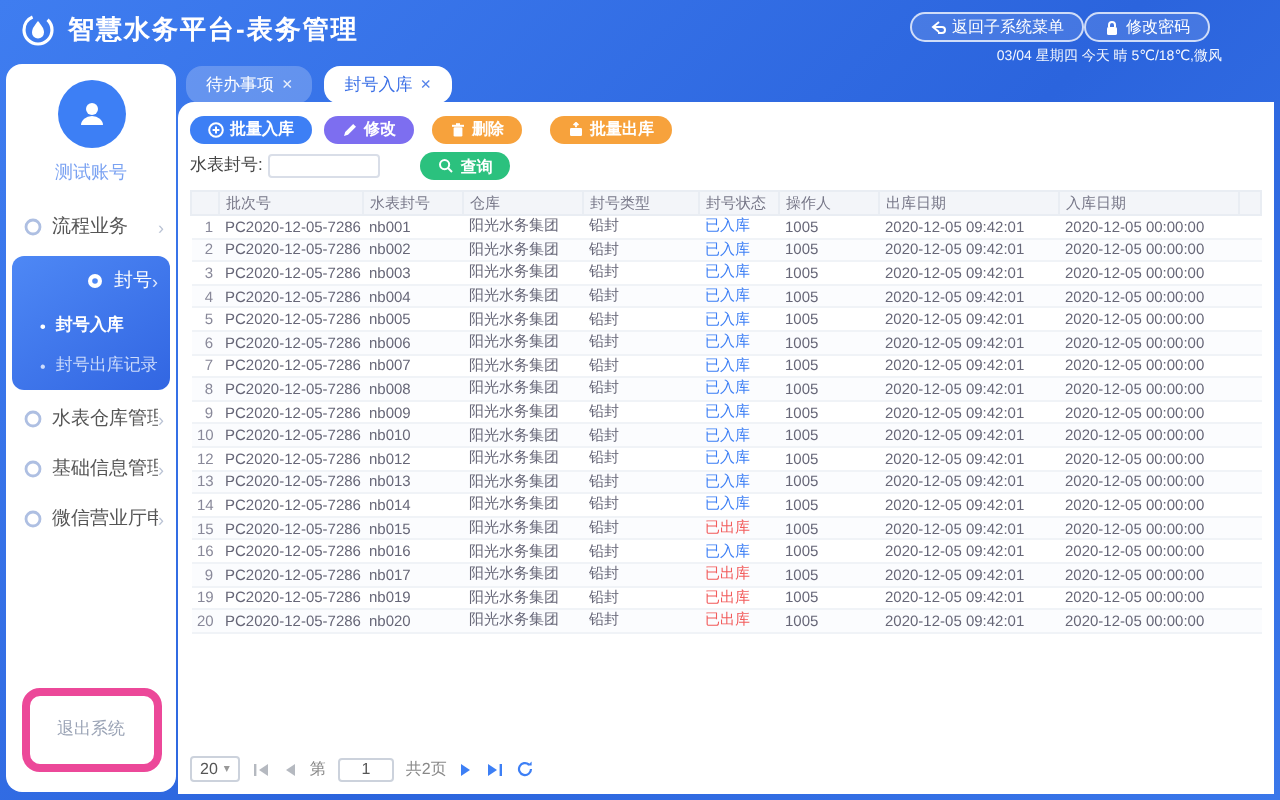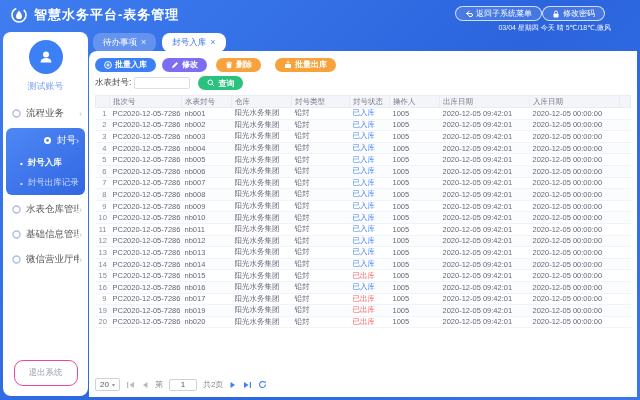--- a/index.html
+++ b/index.html
@@ -41,34 +41,34 @@
   .m-item .chev { color:#b9c2d4; font-size:9px; }
   .m-group-active { margin:2px 3px; border-radius:6px;
     background:linear-gradient(145deg,#4e88f5,#3266e2); padding-bottom:2px; }
   .m-group-active .m-item { color:#fff;margin-left:28px; }
   .m-group-active .m-item .chev { color:rgba(255,255,255,.85); }
   .sub-item { display:flex; align-items:center; height:20px; padding-left:14px;
     font-size:8.5px; color:#cddcfb; cursor:pointer; }
   .sub-item .dot { font-size:8px; margin-right:5px; }
   .sub-item.on { color:#fff; font-weight:bold; }
   .logout { align-self:center; margin-bottom:10px; font-size:8.5px; color:#9aa3b5;
-    border:1px solid #ec4899; border-radius:9px; padding:6px 14px; background:#fff;
+    border:4px solid #ec4899; border-radius:9px; padding:11px 14px; background:#fff;
     cursor:pointer; white-space:nowrap; }
 
   
   .content { position:absolute; left:89px; top:51px; width:548px; height:346px;
     background:#fff; border-radius:8px 0 0 0; padding:5px 6px 0 6px; }
   .toolbar { display:flex; align-items:center; height:15px; margin-top:1px; }
   .tbtn { display:flex; align-items:center; gap:3px; height:14px; padding:0 9px;
     border:none; border-radius:8px; color:#fff; font-size:8px; cursor:pointer; white-space:nowrap;font-weight:bold; }
   .searchrow { display:flex; align-items:center; margin-top:4px; height:14px; }
   .s-label { font-size:8.5px; color:#444; }
   .s-input { width:56px; height:12px; border:1px solid #d9dee8; border-radius:2px;
     margin-left:3px; font-size:8px; padding:0 2px; }
-  .searchrow .tbtn { margin-left:8px; }
+  .searchrow .tbtn { margin-left:20px; }
 
   
   table { width:536px; border-collapse:collapse; table-layout:fixed; margin-top:5px; }
   th { background:#f3f5f9; color:#778; font-weight:normal; font-size:7.5px;
     height:12px; text-align:left; padding:0 3px; border:1px solid #e9edf3; white-space:nowrap; }
   td { font-size:7.5px; color:#667; height:11.6px; padding:0 3px;
     border-bottom:1px solid #f0f3f7; white-space:nowrap; overflow:hidden; }
   tr:nth-child(even) td { background:#fbfcfe; }
   td.idx { text-align:right; color:#889; }
 
@@ -405,32 +405,20 @@
       <td>nb010</td>
       <td>阳光水务集团</td>
       <td>铅封</td>
       <td style="color: rgb(61, 127, 245);">已入库</td>
       <td>1005</td>
       <td>2020-12-05 09:42:01</td>
       <td>2020-12-05 00:00:00</td>
       <td></td>
     </tr>
 
-    <tr>
-      <td class="idx">11</td>
-      <td>PC2020-12-05-7286</td>
-      <td>nb011</td>
-      <td>阳光水务集团</td>
-      <td>铅封</td>
-      <td style="color: rgb(61, 127, 245);">已入库</td>
-      <td>1005</td>
-      <td>2020-12-05 09:42:01</td>
-      <td>2020-12-05 00:00:00</td>
-      <td></td>
-    </tr>
 
     <tr>
       <td class="idx">12</td>
       <td>PC2020-12-05-7286</td>
       <td>nb012</td>
       <td>阳光水务集团</td>
       <td>铅封</td>
       <td style="color: rgb(61, 127, 245);">已入库</td>
       <td>1005</td>
       <td>2020-12-05 09:42:01</td>

